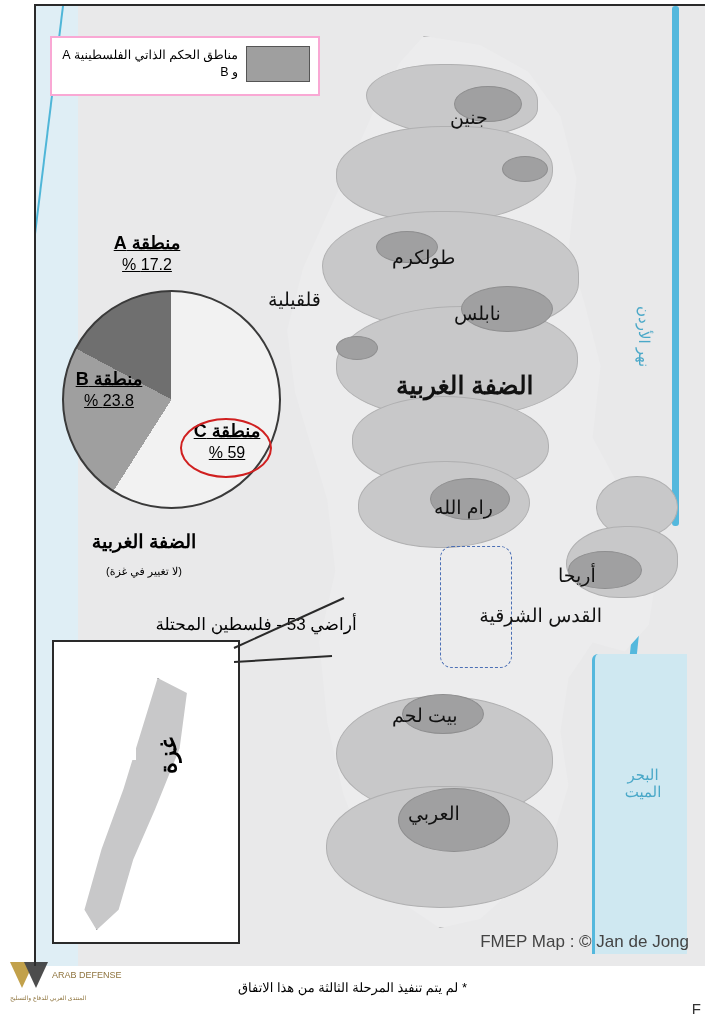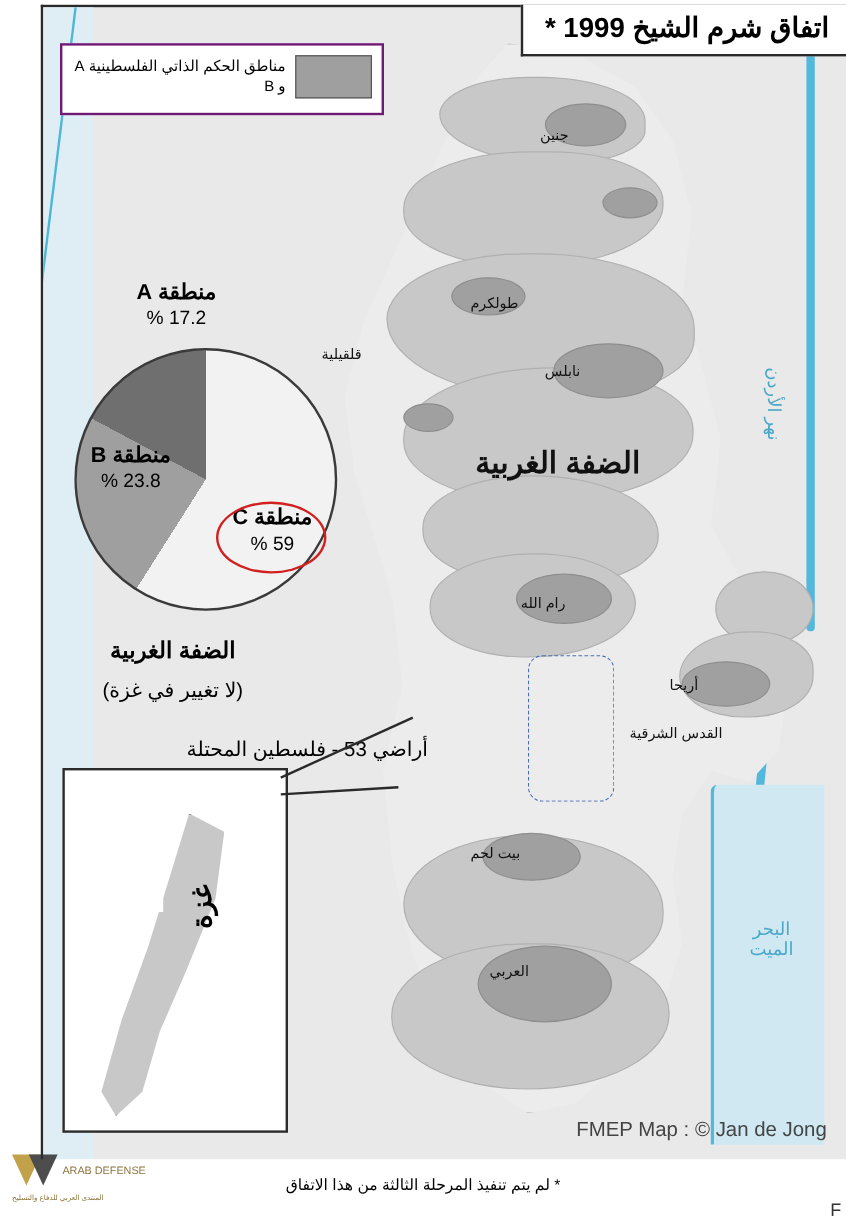--- a/index.html
+++ b/index.html
@@ -104,21 +104,21 @@
   .zoneA {
     position: absolute;
     background: #a0a0a1;
     border: 1px solid #8e8e8f;
   }
   
   .city {
     position: absolute;
     direction: rtl;
     color: #111;
-    font-size: 12px;
+    font-size: 19px;
     white-space: nowrap;
   }
   .city.big {
     font-size: 25px;
     font-weight: bold;
     letter-spacing: 1px;
   }
   
   #title-bar {
     position: absolute;
@@ -132,21 +132,21 @@
     font-weight: bold;
     color: #000;
     white-space: nowrap;
   }
   
   #legend {
     position: absolute;
     left: 50px; top: 36px;
     width: 250px;
     background: #ffffff;
-    border: 2px solid #701a75;
+    border: 2px solid #f9a8d4;
     padding: 8px 8px 10px 8px;
     direction: rtl;
   }
   .legend-row {
     display: flex;
     align-items: center;
     gap: 8px;
     margin-bottom: 10px;
   }
   .legend-row:last-child { margin-bottom: 2px; }
@@ -182,20 +182,21 @@
     );
   }
   .pie-label {
     position: absolute;
     direction: rtl;
     text-align: center;
     font-size: 16px;
     color: #000;
     line-height: 1.3;
     white-space: nowrap;
+    text-decoration: underline;
   }
   .pie-label b { font-size: 18px; }
   #pie-c-circle {
     position: absolute;
     left: 118px; top: 128px;
     width: 88px; height: 56px;
     border: 2px solid #d02020;
     border-radius: 50%;
   }
   
@@ -337,21 +338,20 @@
     <div class="city" style="left:418px; top:296px;">نابلس</div>
     <div class="city" style="left:398px; top:490px;">رام الله</div>
     <div class="city" style="left:522px; top:558px;">أريحا</div>
     <div class="city" style="left:356px; top:698px;">بيت لحم</div>
     <div class="city" style="left:372px; top:796px;">العربي</div>
     <div class="city" style="left:496px; top:598px; width:70px; text-align:center; line-height:1.25;">القدس الشرقية</div>
 
     <div id="credit">FMEP Map : © Jan de Jong</div>
   </div>
 
-  <div id="title-bar">اتفاق شرم الشيخ 1999 *</div>
 
   <div id="legend">
     <div class="legend-row">
       <div class="swatch" style="background:#9f9f9f;"></div>
       <div class="legend-text">مناطق الحكم الذاتي الفلسطينية A و B</div>
     </div>
   </div>
 
   <div id="pie-wrap">
     <div id="pie"></div>
@@ -368,21 +368,21 @@
 
     <div class="pie-label" style="left:118px; top:130px; width:94px;">
       <b>منطقة C</b><br>
       <span>59 %</span>
     </div>
 
     <div id="pie-c-circle"></div>
   </div>
 
   <div class="caption" style="left:54px; top:530px; width:180px; font-size:19px; font-weight:bold;">الضفة الغربية</div>
-  <div class="caption" style="left:54px; top:565px; width:180px; font-size:17px;">(لا تغيير في غزة)</div>
+  <div class="caption" style="left:54px; top:565px; width:180px; font-size:11px;">(لا تغيير في غزة)</div>
   <div class="caption" style="left:136px; top:614px; width:240px; font-size:17px;">أراضي 53 - فلسطين المحتلة</div>
 
   <div id="gaza-inset">
     <div id="gaza-strip"></div>
     <div id="gaza-white"></div>
     <div id="gaza-label">غزة</div>
   </div>
   <svg id="gaza-leader" style="position:absolute; left:232px; top:596px; width:120px; height:70px;">
     <line x1="2" y1="52" x2="112" y2="2" stroke="#2a2a2a" stroke-width="2"></line>
     <line x1="2" y1="66" x2="100" y2="60" stroke="#2a2a2a" stroke-width="2"></line>

